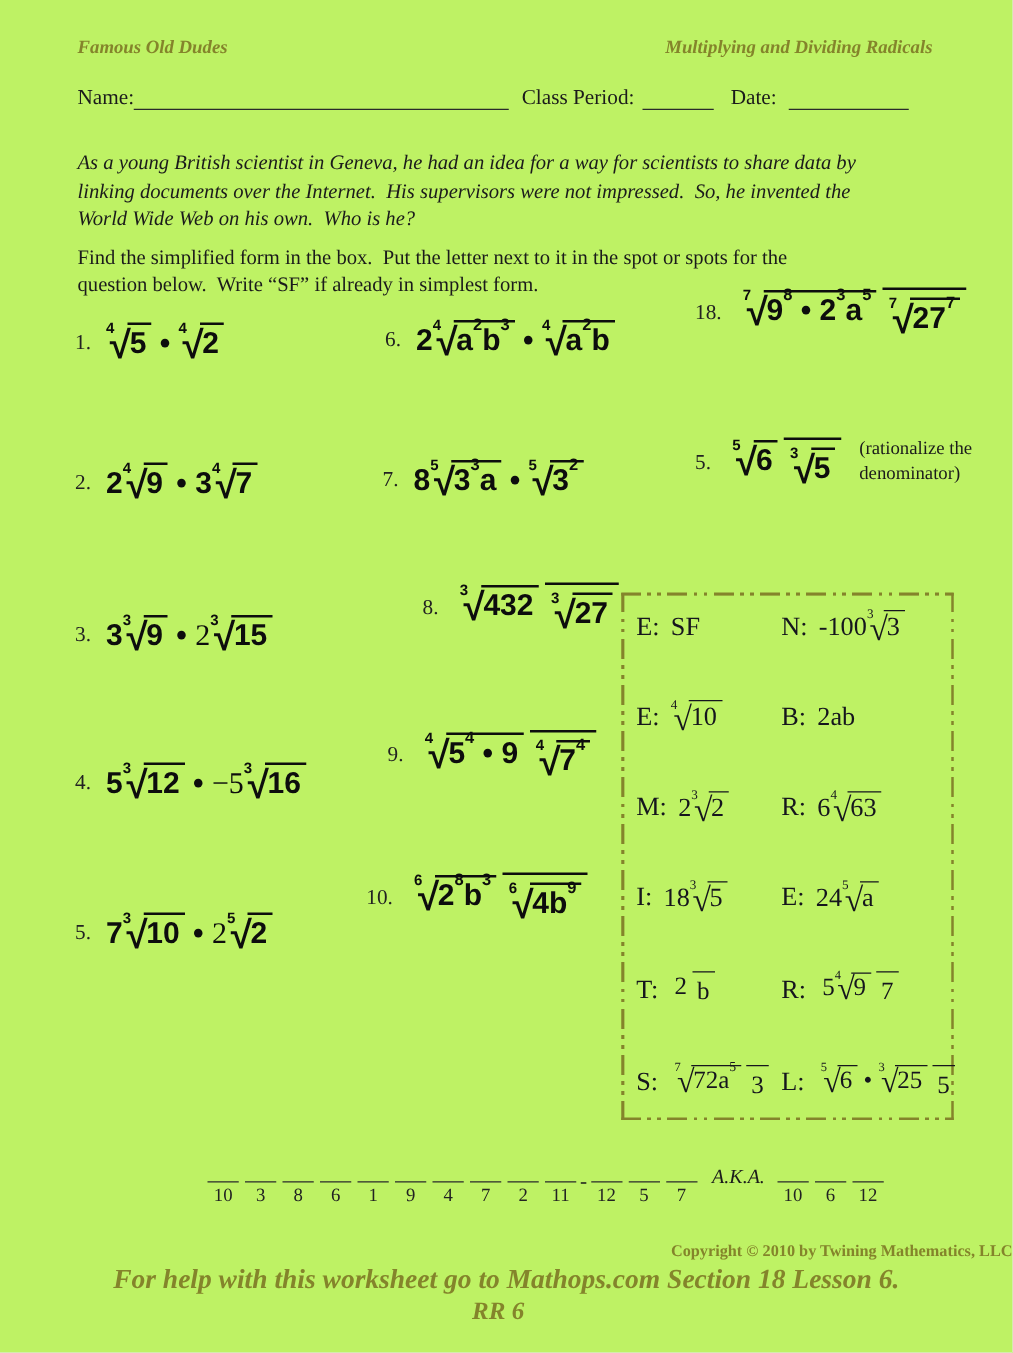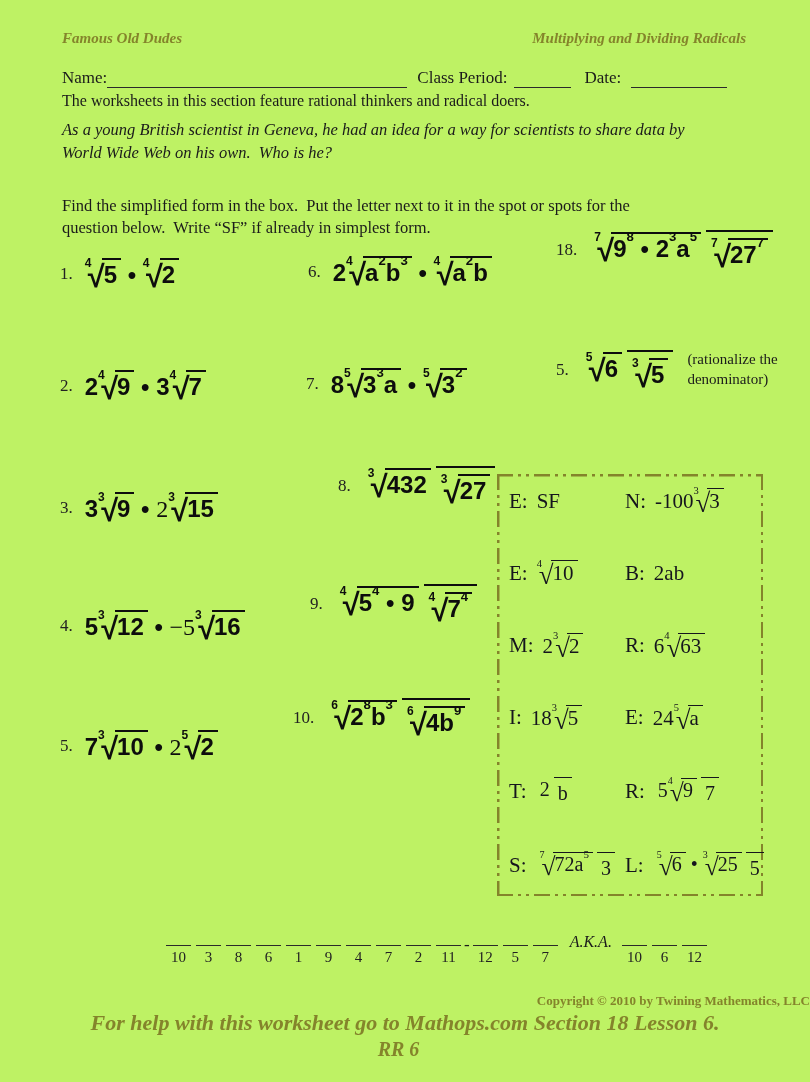--- a/index.html
+++ b/index.html
@@ -82,24 +82,24 @@
 
 <div class="page">
 
   <div class="hdr-left">Famous Old Dudes</div>
   <div class="hdr-right">Multiplying and Dividing Radicals</div>
 
   <div class="name-row">
     <span>Name:</span><span class="uline u-name"></span><span class="lbl-class">Class Period:</span><span class="uline u-class"></span><span class="lbl-date">Date:</span><span class="uline u-date"></span>
   </div>
 
-  <div class="intro">The worksheets in this section feature rational thinkers and radical doers.</div>
 
   <div class="riddle">
     <div class="line">As a young British scientist in Geneva, he had an idea for a way for scientists to share data by</div>
+    <div class="line">linking documents over the Internet.  His supervisors were not impressed.  So, he invented the</div>
     <div class="line">World Wide Web on his own.  Who is he?</div>
   </div>
 
   <div class="instructions">
     <div class="line">Find the simplified form in the box.  Put the letter next to it in the spot or spots for the</div>
     <div class="line">question below.  Write “SF” if already in simplest form.</div>
   </div>
 
   <div class="problem pos-p1">
     <span class="pnum">1.</span>

